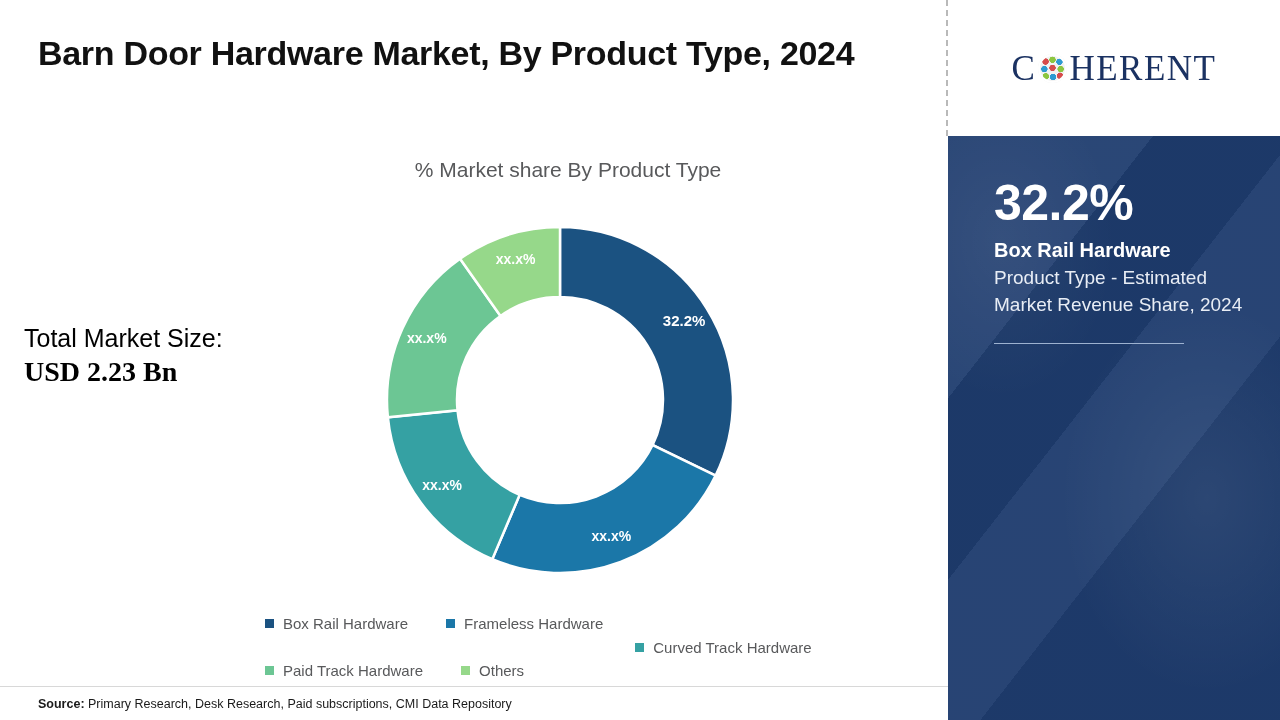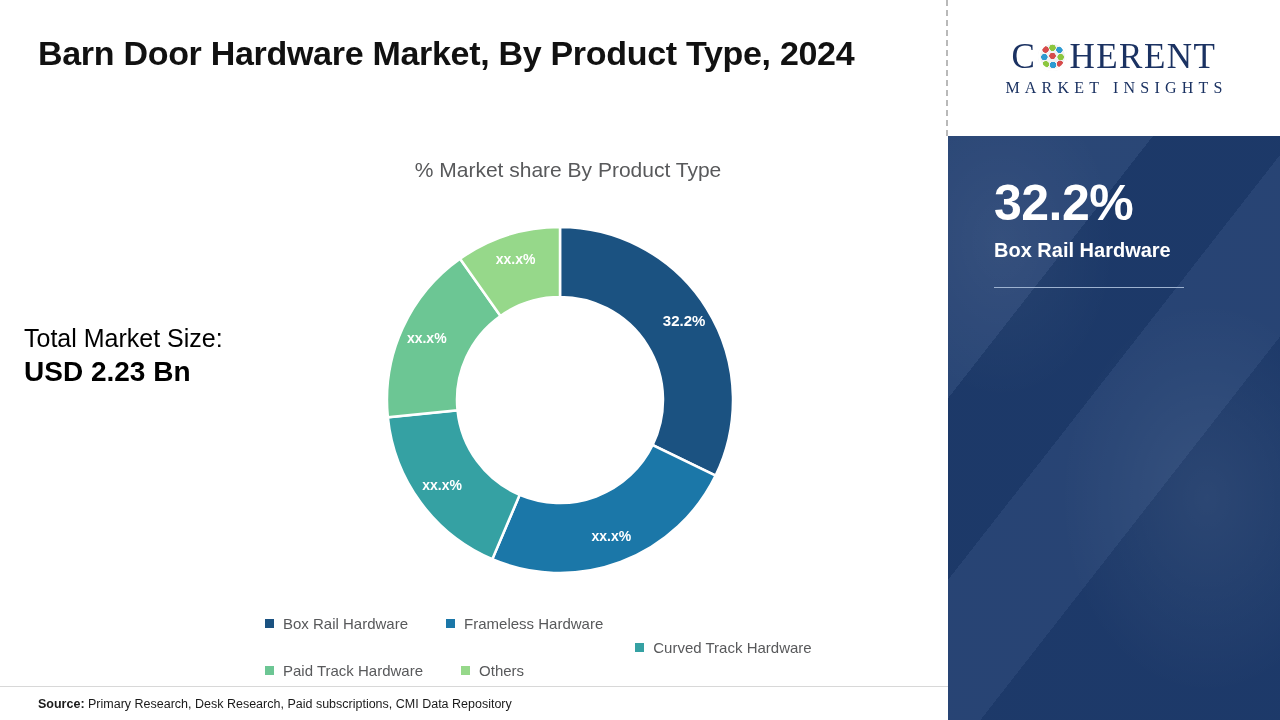--- a/index.html
+++ b/index.html
@@ -27,21 +27,21 @@
   }
   .subtitle{
     position:absolute;left:0;top:158px;width:1136px;
     text-align:center;
     font-size:21px;color:#58595b;font-weight:normal;
   }
   .tms{
     position:absolute;left:24px;top:322px;width:300px;
   }
   .tms-label{font-size:25px;color:#000;line-height:1.28;}
-  .tms-value{font-size:28px;color:#000;font-weight:bold;line-height:1.32;}
+  .tms-value{font-size:28px;color:#000;font-weight:bold;line-height:1.32;font-family:Liberation Serif, serif;}
 
   
   .donut-wrap{
     position:absolute;left:385px;top:225px;
     width:350px;height:350px;
   }
   .donut-svg{display:block;width:350px;height:350px;}
   .slice-label{
     font-family:"Liberation Sans", sans-serif;
     font-size:14px;font-weight:bold;fill:#ffffff;
@@ -230,25 +230,25 @@
   </div>
 
   <div class="right">
 
     <div class="logo-box">
       <div class="logo-main">
         <span>C</span>
         <span class="logo-sphere"></span>
         <span>HERENT</span>
       </div>
-      <div class="logo-sub">MARKET INSIGHTS</div>
     </div>
 
     <div class="bluepanel">
       <div class="bp-inner">
         <div class="pct">32.2%</div>
         <div class="pct-seg">Box Rail Hardware</div>
+        <div class="pct-desc">Product Type - Estimated Market Revenue Share, 2024</div>
         <div class="hr"></div>
       </div>
     </div>
   </div>
 
 </div>
 
 </body></html>

